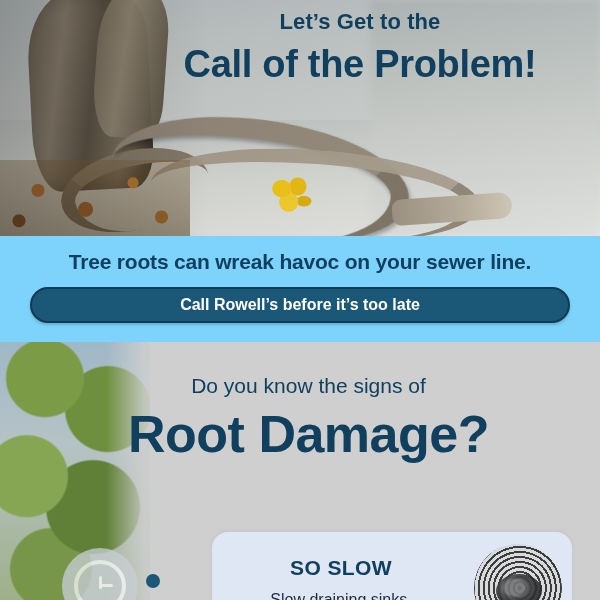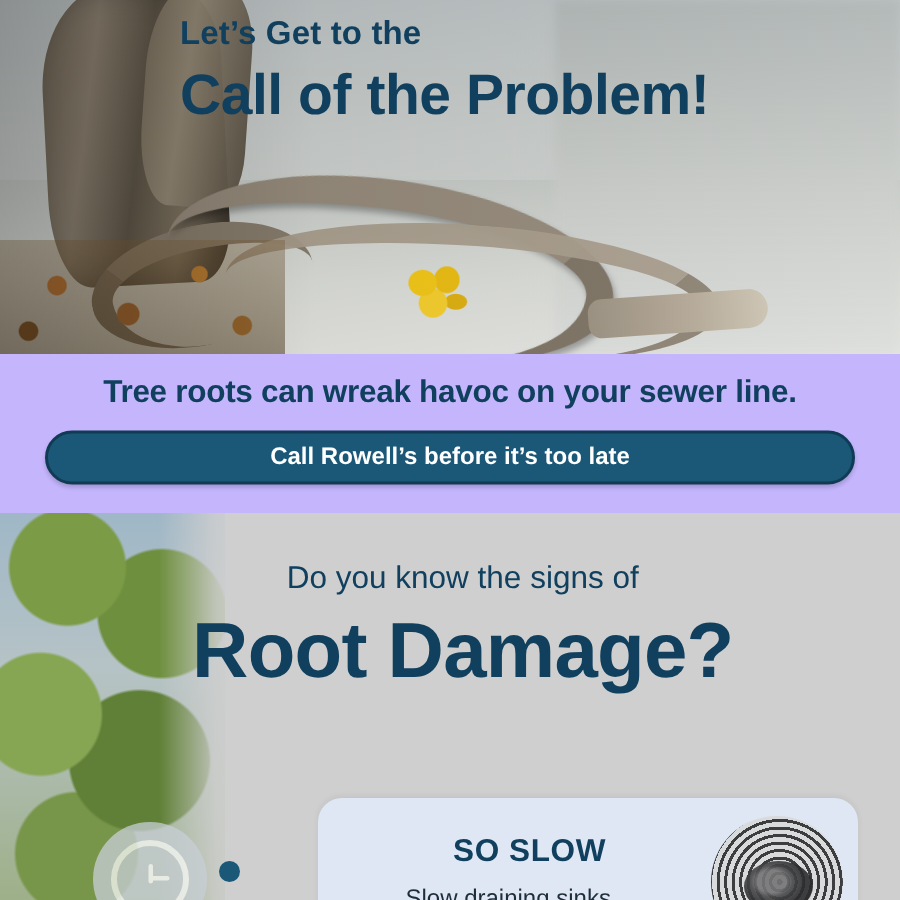--- a/index.html
+++ b/index.html
@@ -122,20 +122,21 @@
       radial-gradient(ellipse at 78% 60%, #dcae10 0 7px, transparent 8px);
   }
   .hero-shade {
     position: absolute; inset: 0;
     background: linear-gradient(90deg, rgba(0,0,0,.25) 0%, rgba(0,0,0,.04) 35%, rgba(255,255,255,.06) 100%);
   }
   .hero-text {
     position: absolute;
     left: 0; top: 8px;
     width: 600px;
+    text-align: center;
     color: #11405f;
   }
   .hero-line1 {
     font-size: 22px;
     font-weight: 700;
     letter-spacing: .1px;
     line-height: 1.3;
     padding-left: 120px;
   }
   .hero-line2 {
@@ -145,21 +146,21 @@
     margin-top: 6px;
     padding-left: 120px;
     letter-spacing: -.3px;
   }
 
   
   .band {
     position: relative;
     width: 600px;
     height: 106px;
-    background: #c4b5fd;
+    background: #7dd3fc;
     text-align: center;
     padding-top: 14px;
   }
   .band-text {
     color: #11405f;
     font-size: 21px;
     font-weight: 800;
     letter-spacing: -.2px;
   }
   .cta {
@@ -229,21 +230,21 @@
   .card {
     position: absolute;
     left: 212px; top: 190px;
     width: 360px; height: 120px;
     background: #dfe7f5;
     border-radius: 16px 16px 0 0;
     box-shadow: 0 -1px 4px rgba(0,0,0,.06);
   }
   .card-title {
     position: absolute;
-    left: 12px; top: 24px;
+    left: 0; top: 24px;
     width: 258px;
     text-align: center;
     color: #11405f;
     font-size: 21px;
     font-weight: 800;
     letter-spacing: .4px;
   }
   .card-body {
     position: absolute;
     left: 14px; top: 56px;

